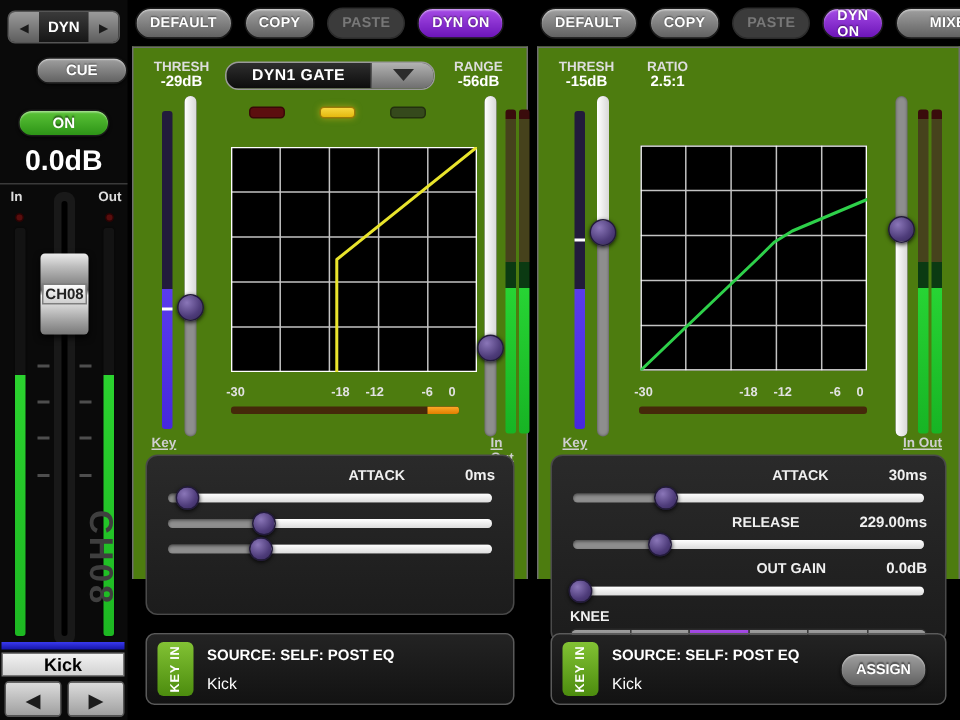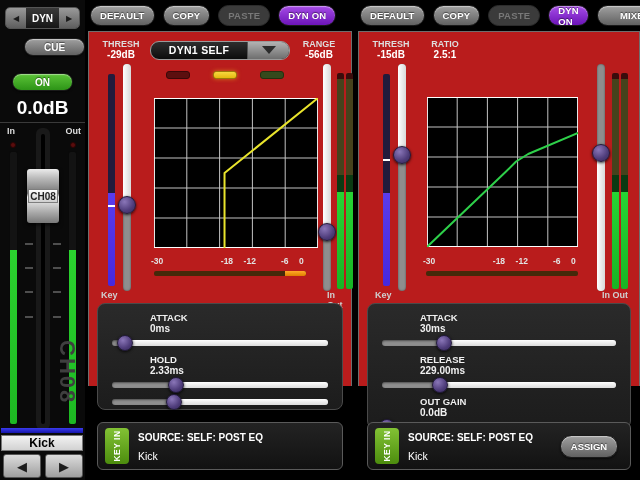--- a/index.html
+++ b/index.html
@@ -33,21 +33,21 @@
 
   
   .toolbar{position:absolute;top:0;height:31px;display:flex;align-items:center;gap:8px;}
   .tb-left{left:90px;width:262px;} .tb-right{left:360px;width:280px;}
   .tb-btn{height:21px;padding:0 9px;font-size:9.5px;letter-spacing:.2px;}
   .tb-btn.disabled{background:#3b3b3b;color:#787878;box-shadow:none;border-color:#2c2c2c;text-shadow:none;}
   .tb-btn.purple{background:linear-gradient(#a64ce6,#6c14b8);}
   .tb-btn.mixer{margin-left:auto;padding:0 22px;}
 
   
-  .dyn-panel{position:absolute;top:31px;height:355px;border:1px solid #6e6e6e;border-bottom:none;background:#b91c1c;}
+  .dyn-panel{position:absolute;top:31px;height:355px;border:1px solid #6e6e6e;border-bottom:none;background:#4d7c0f;}
   .panel-l{left:88px;width:264px;} .panel-r{left:358px;width:282px;}
   .panel-header{position:absolute;top:5px;left:5px;right:5px;height:26px;display:flex;align-items:center;}
   .param{width:54px;text-align:center;color:#ddd;line-height:1.15;}
   .param .plabel{display:block;font-size:9px;font-weight:bold;}
   .param .pvalue{display:block;font-size:10px;font-weight:bold;color:#fff;}
   .dropdown{flex:1;height:19px;margin:0 2px;border:1px solid #9a9a9a;border-radius:9px;background:linear-gradient(#2e2e2e,#0c0c0c);display:flex;overflow:hidden;}
   .dd-label{flex:1;display:flex;align-items:center;justify-content:center;color:#fff;font-size:10.5px;font-weight:bold;letter-spacing:.3px;}
   .dd-btn{width:42px;background:linear-gradient(#b2b2b2,#6e6e6e);border-left:1px solid #555;display:flex;align-items:center;justify-content:center;}
   .dd-arrow{width:0;height:0;border-left:7px solid transparent;border-right:7px solid transparent;border-top:8px solid #2c2c2c;}
 
@@ -63,24 +63,24 @@
   .led-row{position:absolute;display:flex;gap:23px;}
   .led{width:24px;height:8px;border-radius:3px;}
   .led-red{background:#5c0f0f;border:1px solid #3a0808;}
   .led-yellow{background:linear-gradient(#f6d840,#e5b90f);border:1px solid #9a7a08;box-shadow:0 0 4px rgba(240,200,30,.5);}
   .led-green{background:#35491c;border:1px solid #23300f;}
   .scale{position:absolute;height:11px;color:#e2e2e2;font-size:8.5px;font-weight:bold;}
   .scale .tick{position:absolute;transform:translateX(-50%);}
   .gr-bar{position:absolute;height:5px;border-radius:2px;background:#45290a;overflow:hidden;}
   .gr-bright{position:absolute;top:0;height:100%;background:linear-gradient(#ffa928,#e07f00);}
   .pmeter{position:absolute;top:11px;width:7px;height:216px;border-radius:2px;background:linear-gradient(180deg,#3a0c0c 0%,#3a0c0c 3%,#46421c 3%,#46421c 47%,#0b3a12 47%,#0b3a12 55%,#27d434 55%,#17b424 100%);}
-  .corner-label{position:absolute;color:#cfcfcf;font-size:9px;font-weight:bold;top:228px;}
+  .corner-label{position:absolute;color:#cfcfcf;font-size:9px;font-weight:bold;top:228px;text-decoration:underline;}
 
   .sliders-box{position:absolute;left:8px;right:8px;border:1px solid #4a4a4a;border-radius:8px;background:linear-gradient(#2a2a2a,#1c1c1c);padding:5px 12px 4px 12px;}
-  .srow-head{display:flex;justify-content:space-between;align-items:baseline;color:#f0f0f0;font-size:9.5px;font-weight:bold;margin-top:3px;flex-direction:column;}
+  .srow-head{display:flex;justify-content:flex-end;align-items:baseline;color:#f0f0f0;font-size:9.5px;font-weight:bold;margin-top:3px;}
   .srow-head .sval{font-size:10px;margin-left:40px;}
   .hslider{position:relative;height:16px;margin-top:1px;}
   .htrack{position:absolute;left:2px;right:2px;top:5px;height:6px;border-radius:3px;background:#8e8e8e;overflow:hidden;box-shadow:inset 0 1px 2px rgba(0,0,0,.45);}
   .hfill{position:absolute;right:0;top:0;height:100%;background:linear-gradient(#ffffff,#dcdcdc);}
   .hthumb{position:absolute;top:8px;width:16px;height:16px;border-radius:50%;transform:translate(-50%,-50%);background:radial-gradient(circle at 35% 30%,#8a76b8,#4e3c7a 60%,#352858);border:1px solid #221a3a;box-shadow:0 1px 3px rgba(0,0,0,.8);}
   .knee-label{color:#f0f0f0;font-size:9.5px;font-weight:bold;margin-top:4px;}
   .knee-seg{display:flex;height:17px;margin-top:2px;border-radius:4px;overflow:hidden;border:1px solid #2a2a2a;}
   .knee-btn{flex:1;display:flex;align-items:center;justify-content:center;color:#fff;font-size:9px;font-weight:bold;background:linear-gradient(#9e9e9e,#636363);border-right:1px solid #3c3c3c;text-shadow:0 -1px 1px rgba(0,0,0,.5);}
   .knee-btn:last-child{border-right:none;}
   .knee-btn.selected{background:linear-gradient(#a64ce6,#6c14b8);}
@@ -158,21 +158,21 @@
     <div class="pill tb-btn mixer">MIXER</div>
   </div>
 
   <div class="dyn-panel panel-l">
     <div class="panel-header">
       <div class="param">
         <span class="plabel">THRESH</span>
         <span class="pvalue">-29dB</span>
       </div>
       <div class="dropdown">
-        <span class="dd-label">DYN1 SELF</span>
+        <span class="dd-label">DYN1 GATE</span>
         <div class="dd-btn">
             <div class="dd-arrow"></div>
           </div>
       </div>
       <div class="param">
         <span class="plabel">RANGE</span>
         <span class="pvalue">-56dB</span>
       </div>
     </div>
 
@@ -234,24 +234,20 @@
       <div class="srow-head">
           <span>ATTACK</span>
           <span class="sval">0ms</span>
         </div>
       <div class="hslider">
         <div class="htrack">
             <div class="hfill" style="width: 93%;"></div>
           </div>
         <div class="hthumb" style="left: 7%;"></div>
       </div>
-      <div class="srow-head">
-          <span>HOLD</span>
-          <span class="sval">2.33ms</span>
-        </div>
       <div class="hslider">
         <div class="htrack">
             <div class="hfill" style="width: 70%;"></div>
           </div>
         <div class="hthumb" style="left: 30%;"></div>
       </div>
       <div class="hslider">
         <div class="htrack">
             <div class="hfill" style="width: 71%;"></div>
           </div>

